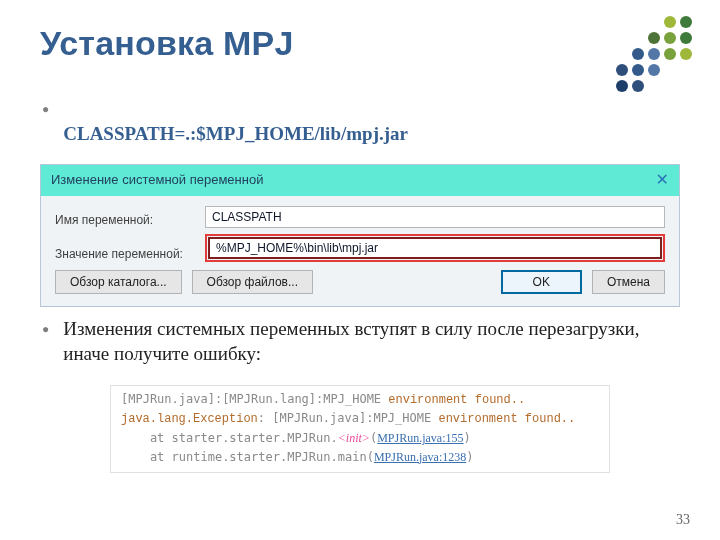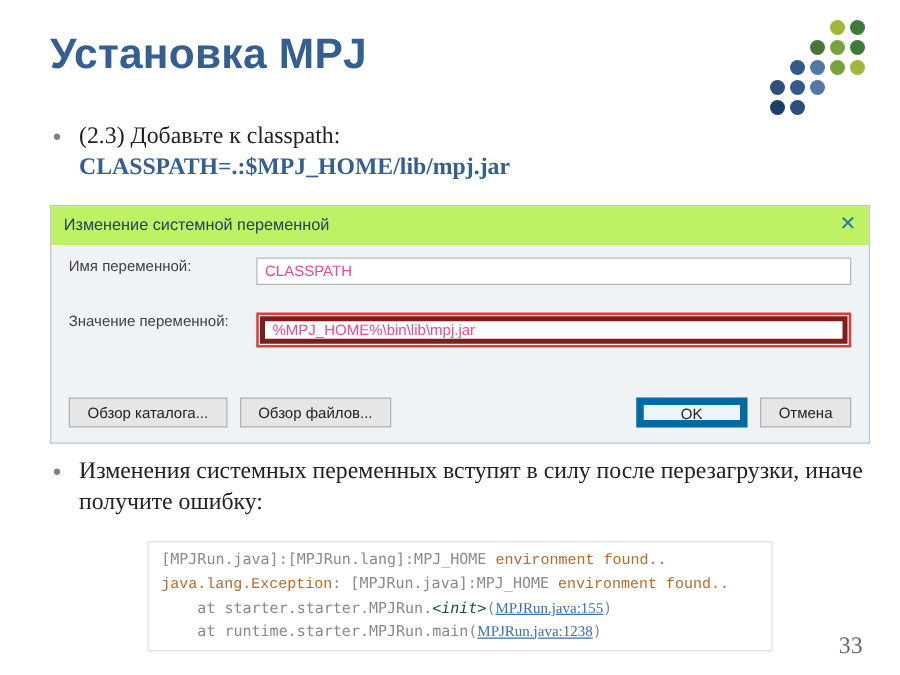--- a/index.html
+++ b/index.html
@@ -1,43 +1,43 @@
 <!DOCTYPE html>
 <html><head>
 <meta charset="utf-8">
 <style>
   * { box-sizing: border-box; margin: 0; padding: 0; }
   html, body { width: 720px; height: 540px; background: #fff; font-family: "Times New Roman", serif; color:#222; overflow:hidden; }
-  .slide { width: 720px; height: 540px; position: relative; padding: 24px 24px 0 40px; border-radius: 21px; }
+  .slide { width: 720px; height: 540px; position: relative; padding: 24px 40px 0 40px; border-radius: 21px; }
   .title { color: #365f91; font-size: 34px; font-weight: bold; font-family: Arial, sans-serif; letter-spacing: .2px; }
   .deco { position:absolute; top:16px; right:28px; display:grid; grid-template-columns:repeat(5,12px); grid-template-rows:repeat(5,12px); gap:4px; }
   .deco span { width:12px; height:12px; border-radius:50%; display:block; }
   .bullet-list { margin-top: 34px; font-size: 19px; line-height: 1.3; }
   .bullet-item { display:flex; align-items:flex-start; margin-bottom: 18px; }
   .bullet-dot { font-size: 12px; color:#7f7f7f; margin: 6px 14px 0 2px; line-height:1; }
   .bullet-text strong { color:#365f91; font-weight:bold; }
   .dialog { position:relative; margin: 6px 0 10px 0; width: 100%; border:1px solid #b7c6d6; background:#eff3f6; font-family:"Segoe UI", Arial, sans-serif; font-size:12px; }
-  .dialog-title { background:#bef264; height:31px; display:flex; align-items:center; justify-content:space-between; padding:0 10px; color:#23415f; font-size:13px; }
+  .dialog-title { background:#5eead4; height:31px; display:flex; align-items:center; justify-content:space-between; padding:0 10px; color:#23415f; font-size:13px; }
   .close-x { font-size:16px; color:#2a73b4; font-weight:300; cursor:pointer; }
   .dialog-body { padding:10px 14px 12px 14px; }
-  .row { display:flex; align-items:flex-start; margin-bottom:22px; }
+  .row { display:flex; align-items:flex-end; margin-bottom:6px; }
   .row-label { width:150px; color:#3f3f3f; }
-  .row-input { flex:1; background:#fff; border:1px solid #b7b7b7; height:22px; padding:1px 6px; font-family:"Segoe UI",Arial,sans-serif; font-size:12px; color:#ec4899; }
+  .row-input { flex:1; background:#fff; border:1px solid #b7b7b7; height:22px; padding:1px 6px; font-family:"Segoe UI",Arial,sans-serif; font-size:12px; color:#0f172a; }
   .hi-box { border:2px solid #e23b3b; padding:1px; }
-  .hi-box .row-input { border:4px solid #7f1d1d; }
+  .hi-box .row-input { border:2px solid #7f1d1d; }
   .btn-row { display:flex; gap:10px; padding-top:2px; }
-  .dlg-btn { height:24px; border:1px solid #b3b3b3; background:#e6e6e6; font-family:"Segoe UI",Arial,sans-serif; font-size:12px; padding:0 14px; cursor:pointer; color:#222;margin-top:16px; }
-  .dlg-btn.ok { border:6px solid #0369a1; background:#ecf4fc; padding:0 30px; }
+  .dlg-btn { height:24px; border:1px solid #b3b3b3; background:#e6e6e6; font-family:"Segoe UI",Arial,sans-serif; font-size:12px; padding:0 14px; cursor:pointer; color:#222; }
+  .dlg-btn.ok { border:2px solid #0369a1; background:#ecf4fc; padding:0 30px; }
   .btn-spacer { flex:1; }
   .console { width: 500px; margin: 10px auto 0 auto; border:1px solid #e0e0e0; background:#fff; font-family:Consolas, monospace; font-size:12px; line-height:1.55; padding:4px 10px 6px 10px; white-space:pre; }
   .c-gray { color:#8a8a8a; }
-  .c-init { color:#14532d; font-style:italic; }
+  .c-init { color:#ec4899; font-style:italic;font-family:Liberation Serif, serif; }
   .c-exc { color:#b26b2b;font-family:Liberation Mono, monospace; }
   .c-link { color:#3a6fb0; text-decoration:underline;font-family:Liberation Serif, serif; }
-  .pagenum { position:absolute; right:30px; bottom:12px; color:#666; font-size:19px; font-family:"Times New Roman", serif; }
+  .pagenum { position:absolute; right:30px; bottom:12px; color:#666; font-size:14px; font-family:"Times New Roman", serif; }
 </style>
 </head>
 <body>
 
 <div class="slide">
   <div class="title">Установка MPJ</div>
 
   <div class="deco">
       <span style="background: transparent;"></span>
       <span style="background: transparent;"></span>
@@ -64,21 +64,21 @@
       <span style="background: transparent;"></span>
       <span style="background: transparent;"></span>
       <span style="background: transparent;"></span>
     </div>
 
   <div class="bullet-list">
 
     <div class="bullet-item">
       <span class="bullet-dot">●</span>
       <div class="bullet-text">
-        <span>(2.3) Добавьте к classpath:</span><br>
+        <br>
         <strong>CLASSPATH=.:$MPJ_HOME/lib/mpj.jar</strong>
       </div>
     </div>
 
     <div class="dialog">
       <div class="dialog-title">
         <span>Изменение системной переменной</span>
         <span class="close-x">✕</span>
       </div>
       <div class="dialog-body">

